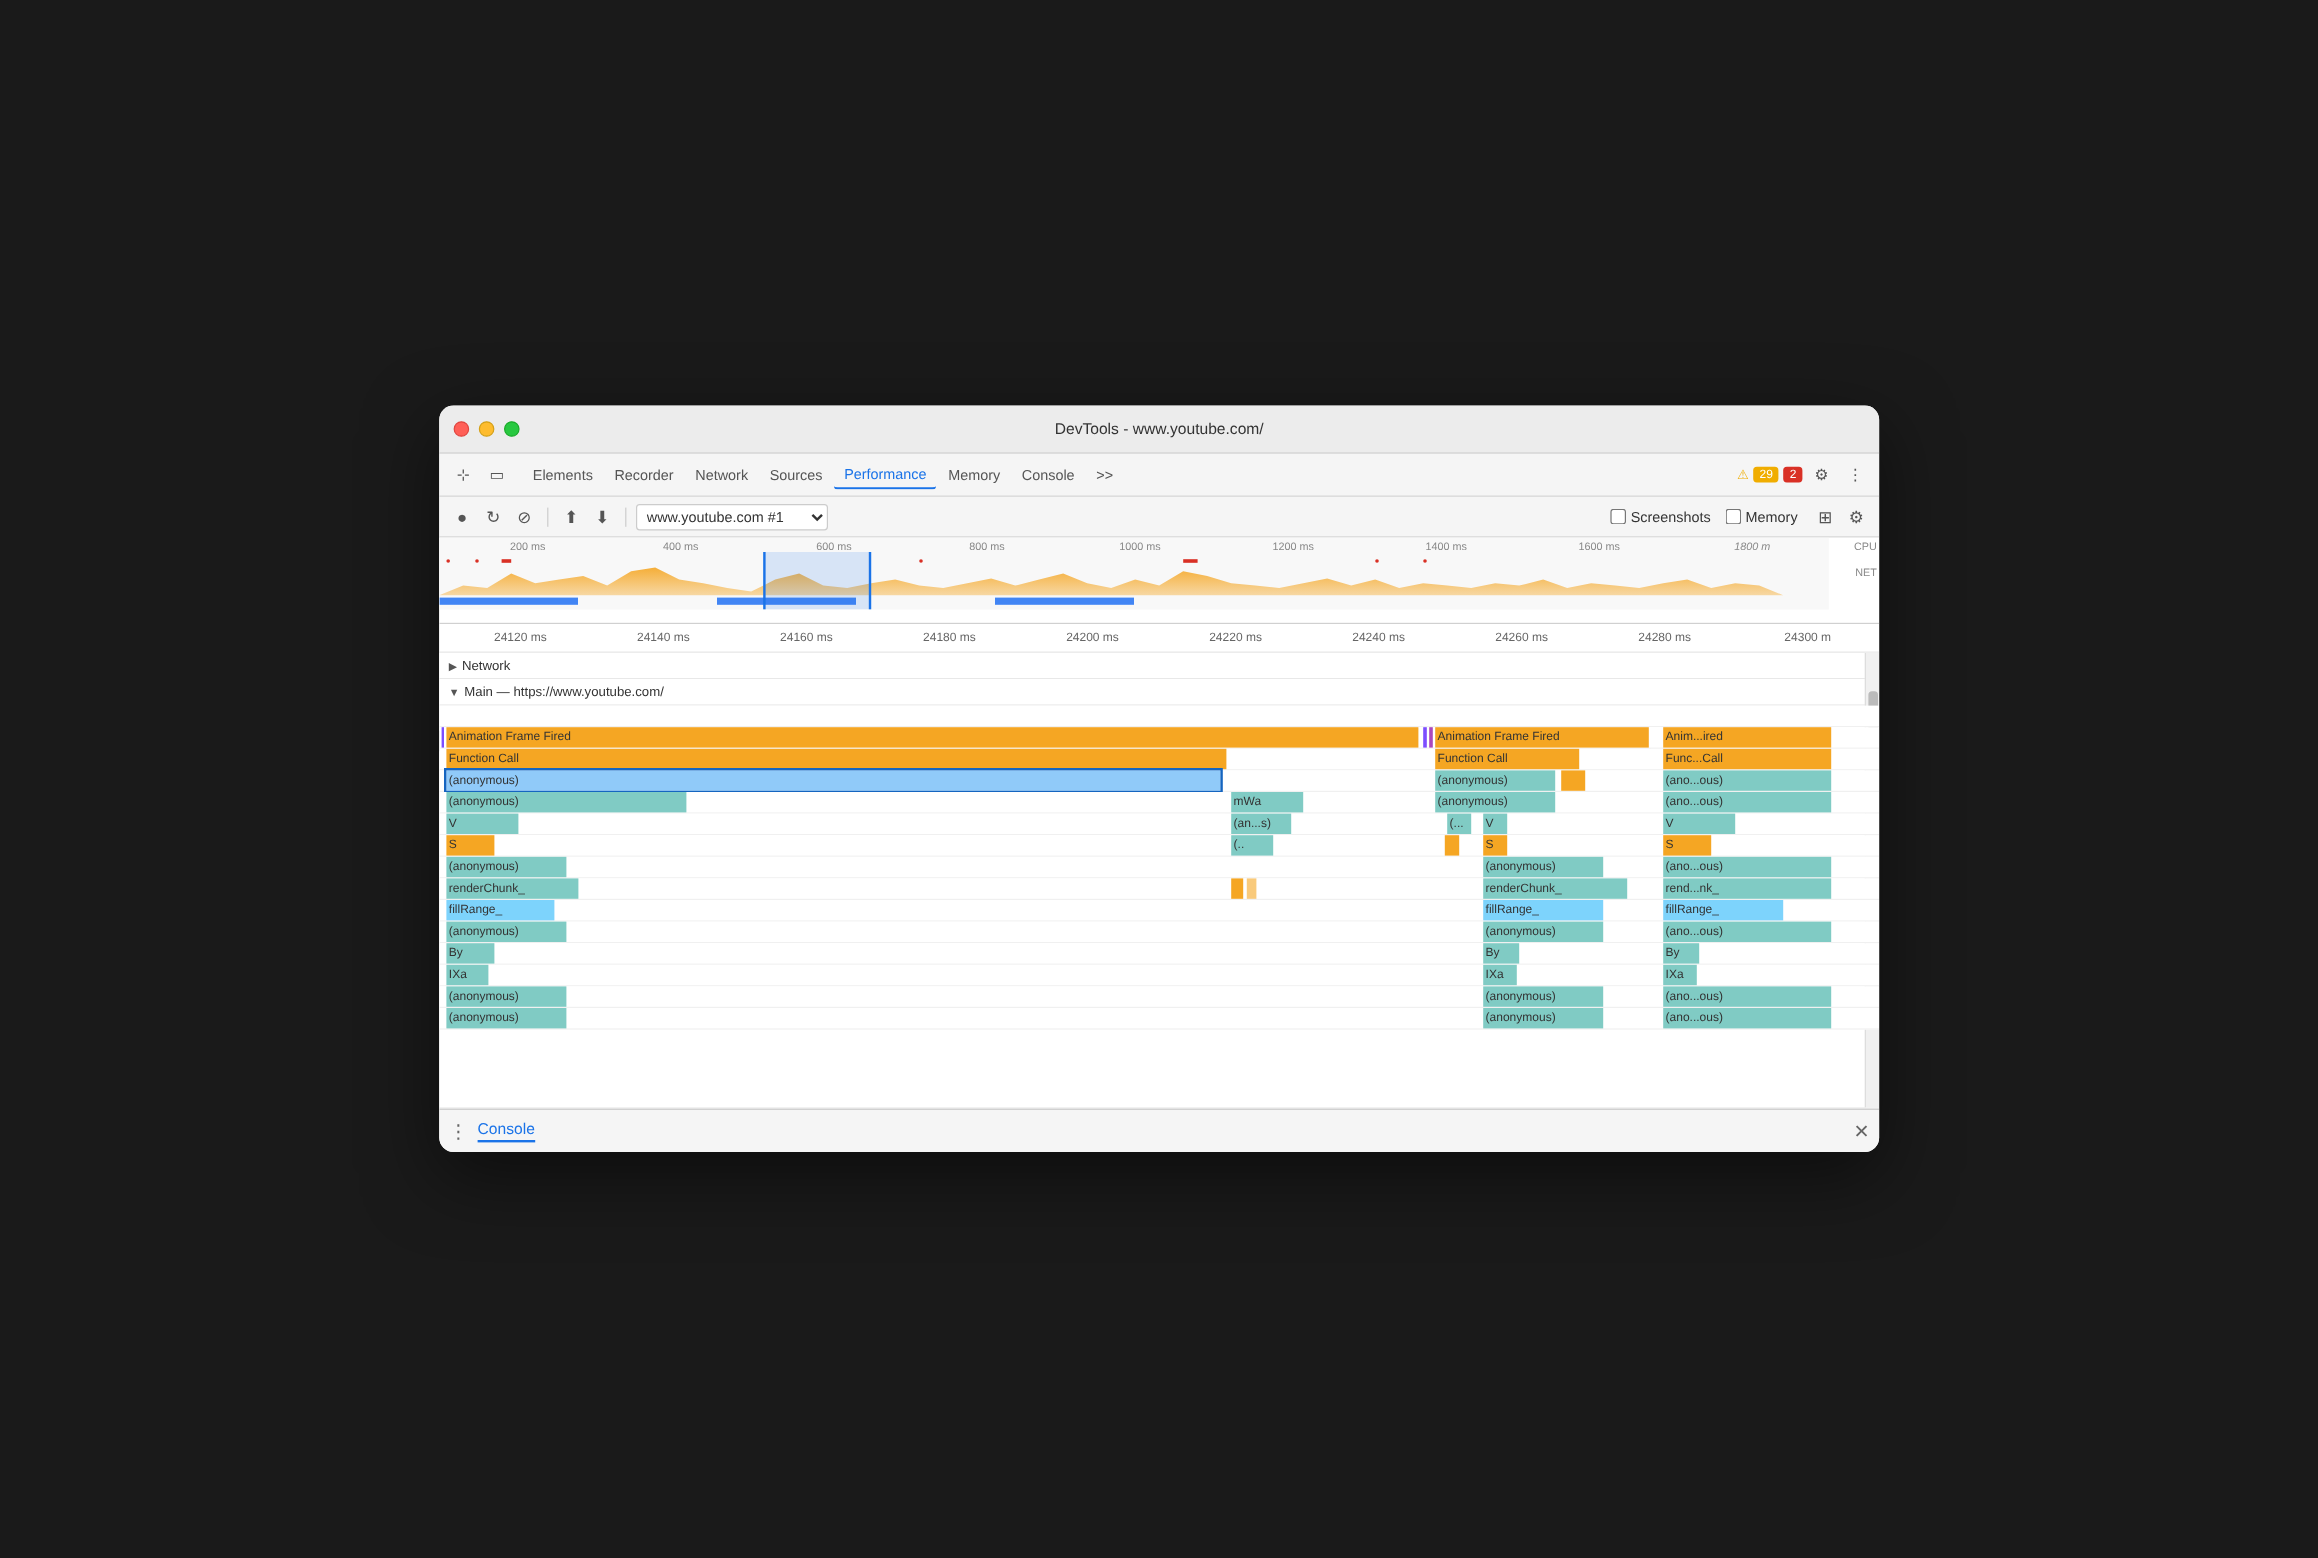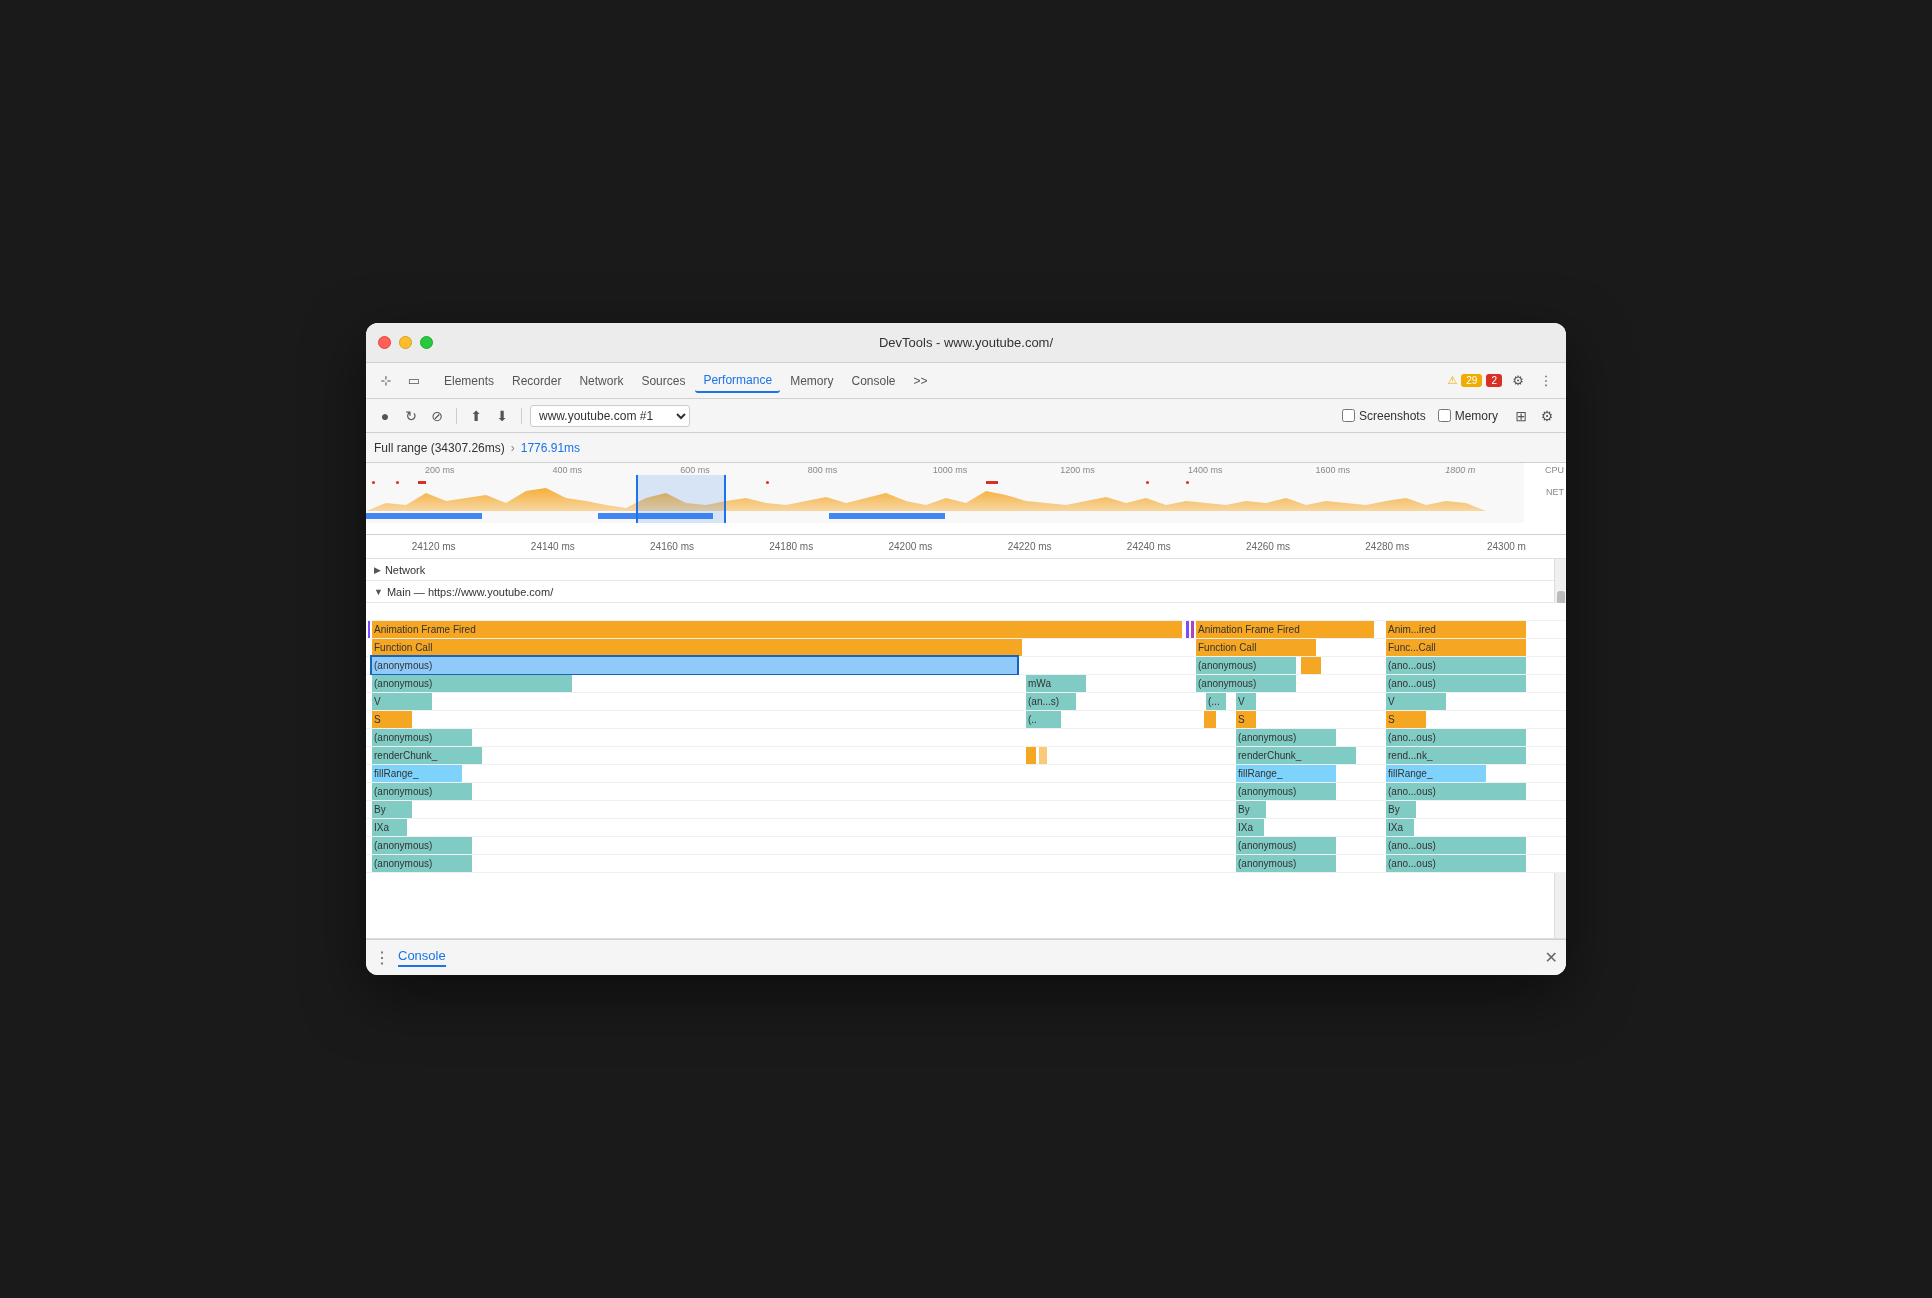--- a/index.html
+++ b/index.html
@@ -412,25 +412,20 @@
       <span>Screenshots</span>
     </label>
     <label class="toolbar-checkbox" style="margin-left:8px;">
       <input type="checkbox" style="">
       <span>Memory</span>
     </label>
     <div class="toolbar-icon" style="margin-left:8px;">⊞</div>
     <div class="toolbar-icon">⚙</div>
   </div>
 
-  <div class="range-bar">
-    <span>Full range (34307.26ms)</span>
-    <span class="range-arrow">›</span>
-    <span class="range-highlight">1776.91ms</span>
-  </div>
 
   <div class="overview">
     <div style="position:absolute;top:0;left:0;right:42px;height:60px;background:#f8f8f8;overflow:hidden;">
 
       <div style="display:flex;padding:2px 0 0 0;font-size:9px;color:#888;">
         <span style="flex:1;text-align:center;padding-left:10px;">200 ms</span>
         <span style="flex:1;text-align:center;">400 ms</span>
         <span style="flex:1;text-align:center;">600 ms</span>
         <span style="flex:1;text-align:center;">800 ms</span>
         <span style="flex:1;text-align:center;">1000 ms</span>

